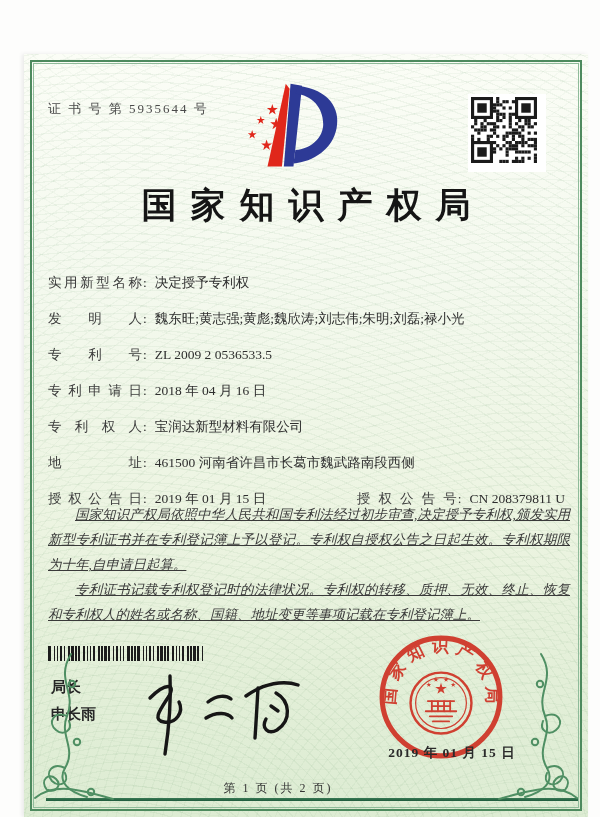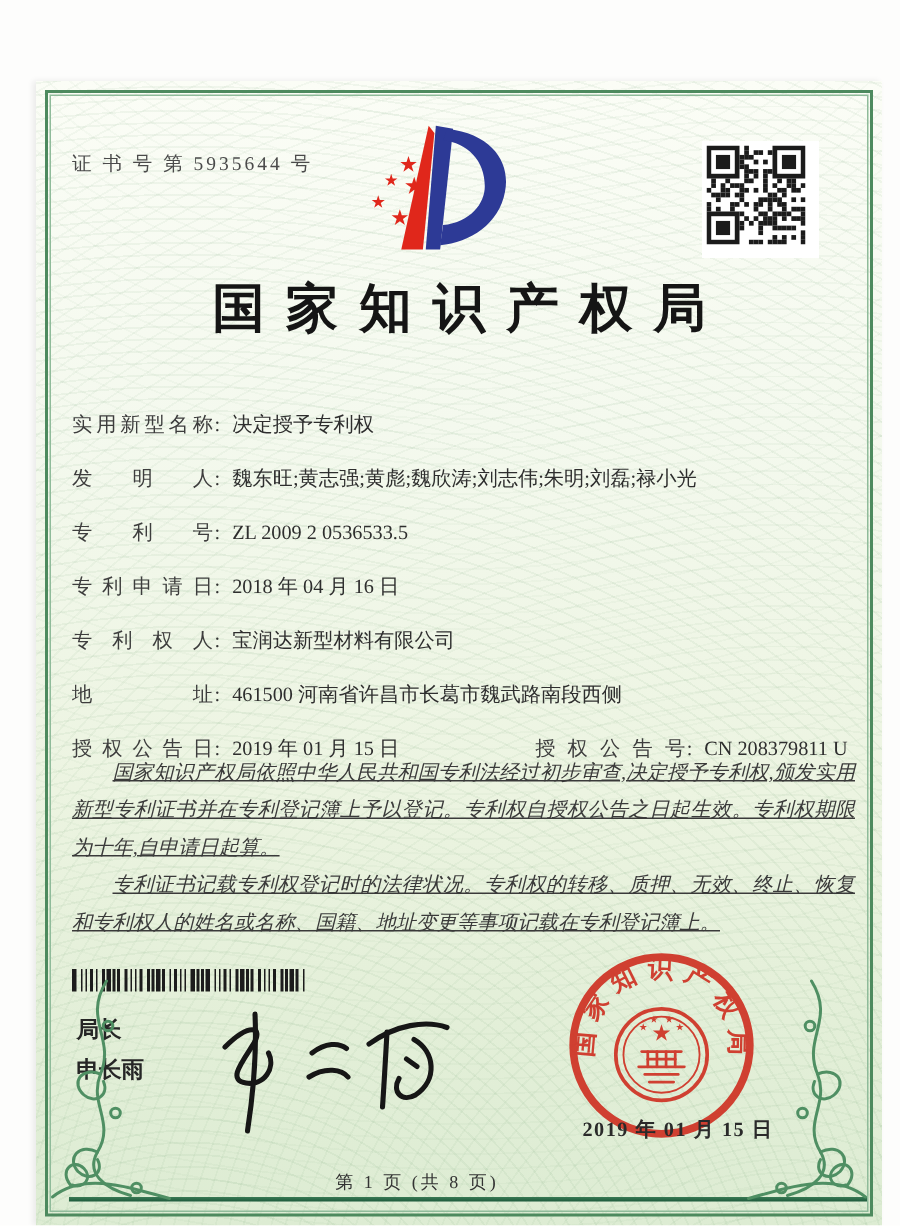--- a/index.html
+++ b/index.html
@@ -371,21 +371,21 @@
       </svg>
     </div>
 
     <div class="director">
       <div>局长</div>
       <div>申长雨</div>
     </div>
 
     <div class="issue-date">2019 年 01 月 15 日</div>
 
-    <div class="footer">第 1 页 (共 8 页)</div>
+    <div class="footer">第 1 页 (共 2 页)</div>
     <div class="bottom-rule"></div>
 
     <div class="orn orn-bl">
       <svg viewBox="0 0 92 152" width="92" height="152" fill="none" stroke="var(--ornament_green,#4f8f63)" stroke-width="2" stroke-linecap="round">
         <path d="M46,4 C30,30 52,42 42,66 C34,86 52,98 40,118 C32,132 44,142 62,147"></path>
         <path d="M42,66 c-13,-5 -20,6 -11,14 c7,6 17,1 13,-9"></path>
         <path d="M40,118 c-12,-6 -21,4 -13,13 c7,7 18,2 13,-8"></path>
         <path d="M10,148 C30,132 56,140 88,149"></path>
         <path d="M22,140 c-8,-10 2,-18 9,-11 c6,6 0,14 -8,11"></path>
         <circle cx="52" cy="92" r="3.2"></circle>

